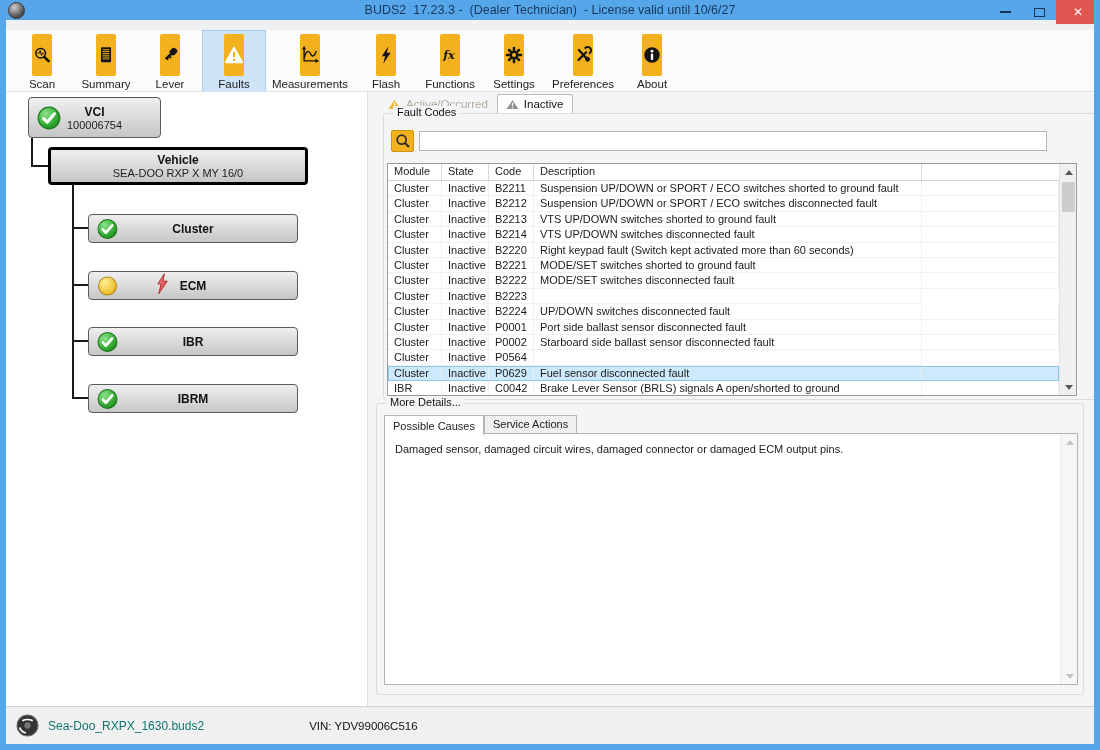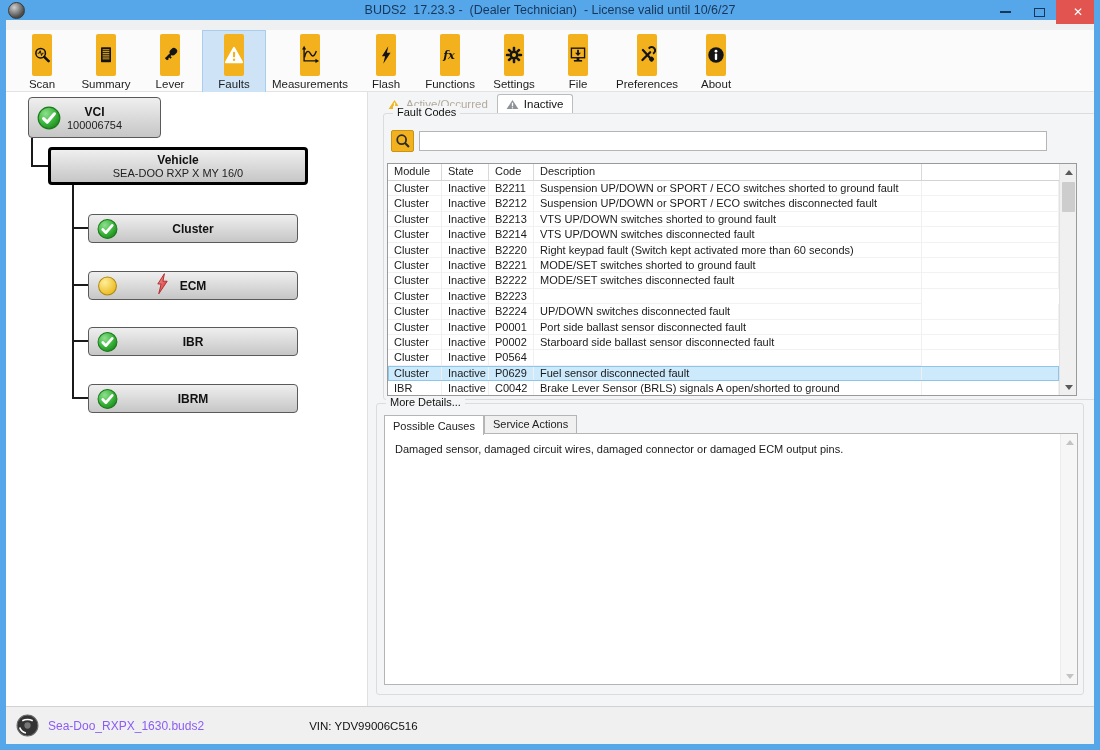--- a/index.html
+++ b/index.html
@@ -70,21 +70,21 @@
   .gb-details { left:8px; top:311px; width:708px; height:292px; }
   .dtabs { position:absolute; left:7px; top:11px; display:flex; align-items:flex-start; }
   .dtab { font-size:11px; padding:2px 8px 3px 8px; border:1px solid #b5b5b5; border-bottom:none; background:#f0f0f0; color:#222; }
   .dtab.active { background:#fff; padding-top:4px; position:relative; z-index:2; }
   .dcontent { position:absolute; left:7px; top:29px; width:694px; height:252px; background:#fff; border:1px solid #b5b5b5; }
   .dtext { position:absolute; left:10px; top:9px; right:30px; font-size:11px; color:#1a1a1a; }
 
   
   .statusbar { position:absolute; left:0; top:706px; width:1088px; height:38px; background:#f0f0f1; border-top:1px solid #d2d2d2; display:flex; align-items:center; }
   .brp-logo { width:23px; height:23px; margin-left:10px; }
-  .sb-file { font-size:12px; color:#8b5cf6; margin-left:9px; }
+  .sb-file { font-size:12px; color:#0f766e; margin-left:9px; }
   .sb-vin { font-size:11.5px; color:#111; margin-left:105px; }
 </style>
 </head>
 <body>
 
 <svg width="0" height="0" style="position:absolute">
   <defs>
     <radialGradient id="gradGreen" cx="35%" cy="30%" r="75%">
       <stop offset="0%" stop-color="#8fe08f"></stop>
         <stop offset="60%" stop-color="#3cb53c"></stop>
@@ -209,32 +209,20 @@
               <rect x="19.2" y="4" width="5.6" height="9" rx="2" transform="rotate(315 22 22)"></rect>
             </g>
             <circle cx="22" cy="22" r="4.4" fill="#f3b21d"></circle>
           </svg>
       </div>
       <div class="tb-label">Settings</div>
     </div>
     <div class="tb-btn">
       <div class="tb-icon">
         <svg viewBox="0 0 44 44">
-            <rect x="7.5" y="7" width="29" height="21" fill="none" stroke="#141414" stroke-width="3"></rect>
-            <rect x="20" y="10.5" width="4" height="7" fill="#141414"></rect>
-            <polygon points="15.5,17 28.5,17 22,24" fill="#141414"></polygon>
-            <rect x="19" y="28" width="6" height="5" fill="#141414"></rect>
-            <rect x="13" y="33" width="18" height="3.5" fill="#141414"></rect>
-          </svg>
-      </div>
-      <div class="tb-label">File</div>
-    </div>
-    <div class="tb-btn">
-      <div class="tb-icon">
-        <svg viewBox="0 0 44 44">
             <line x1="12" y1="33" x2="29" y2="16" stroke="#141414" stroke-width="5" stroke-linecap="round"></line>
             <path d="M26 8 a 7.5 7.5 0 1 1 9 11" fill="none" stroke="#141414" stroke-width="4.5"></path>
             <line x1="13" y1="11" x2="31" y2="31" stroke="#141414" stroke-width="5" stroke-linecap="round"></line>
             <rect x="27" y="26" width="10" height="10" rx="3.5" fill="#141414" transform="rotate(45 32 31)"></rect>
           </svg>
       </div>
       <div class="tb-label">Preferences</div>
     </div>
     <div class="tb-btn">
       <div class="tb-icon">

